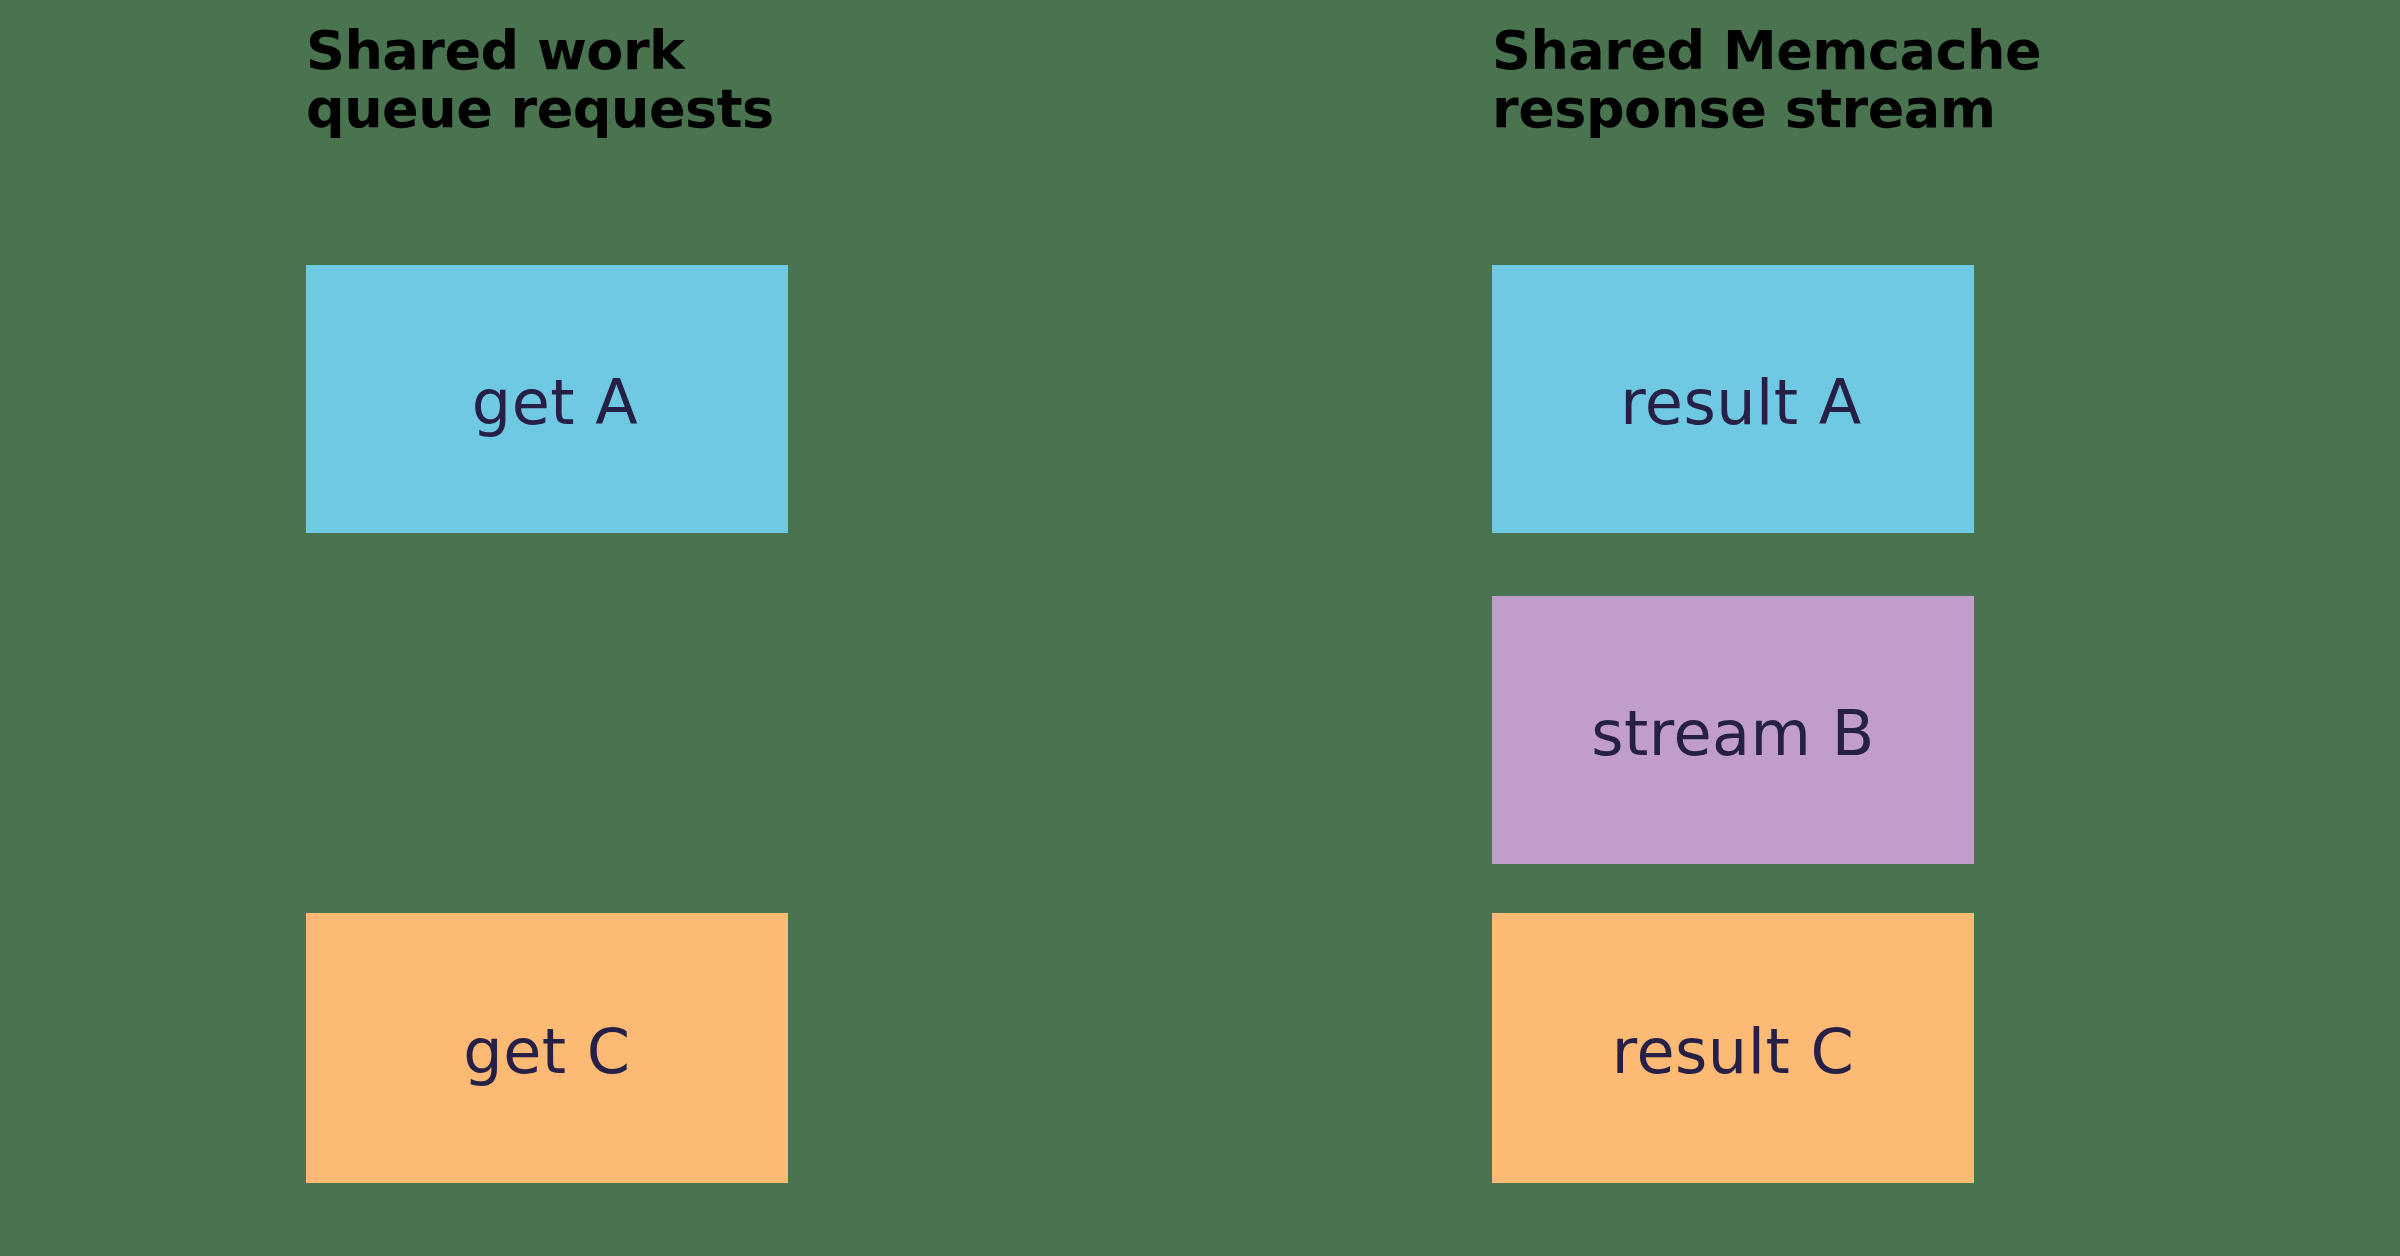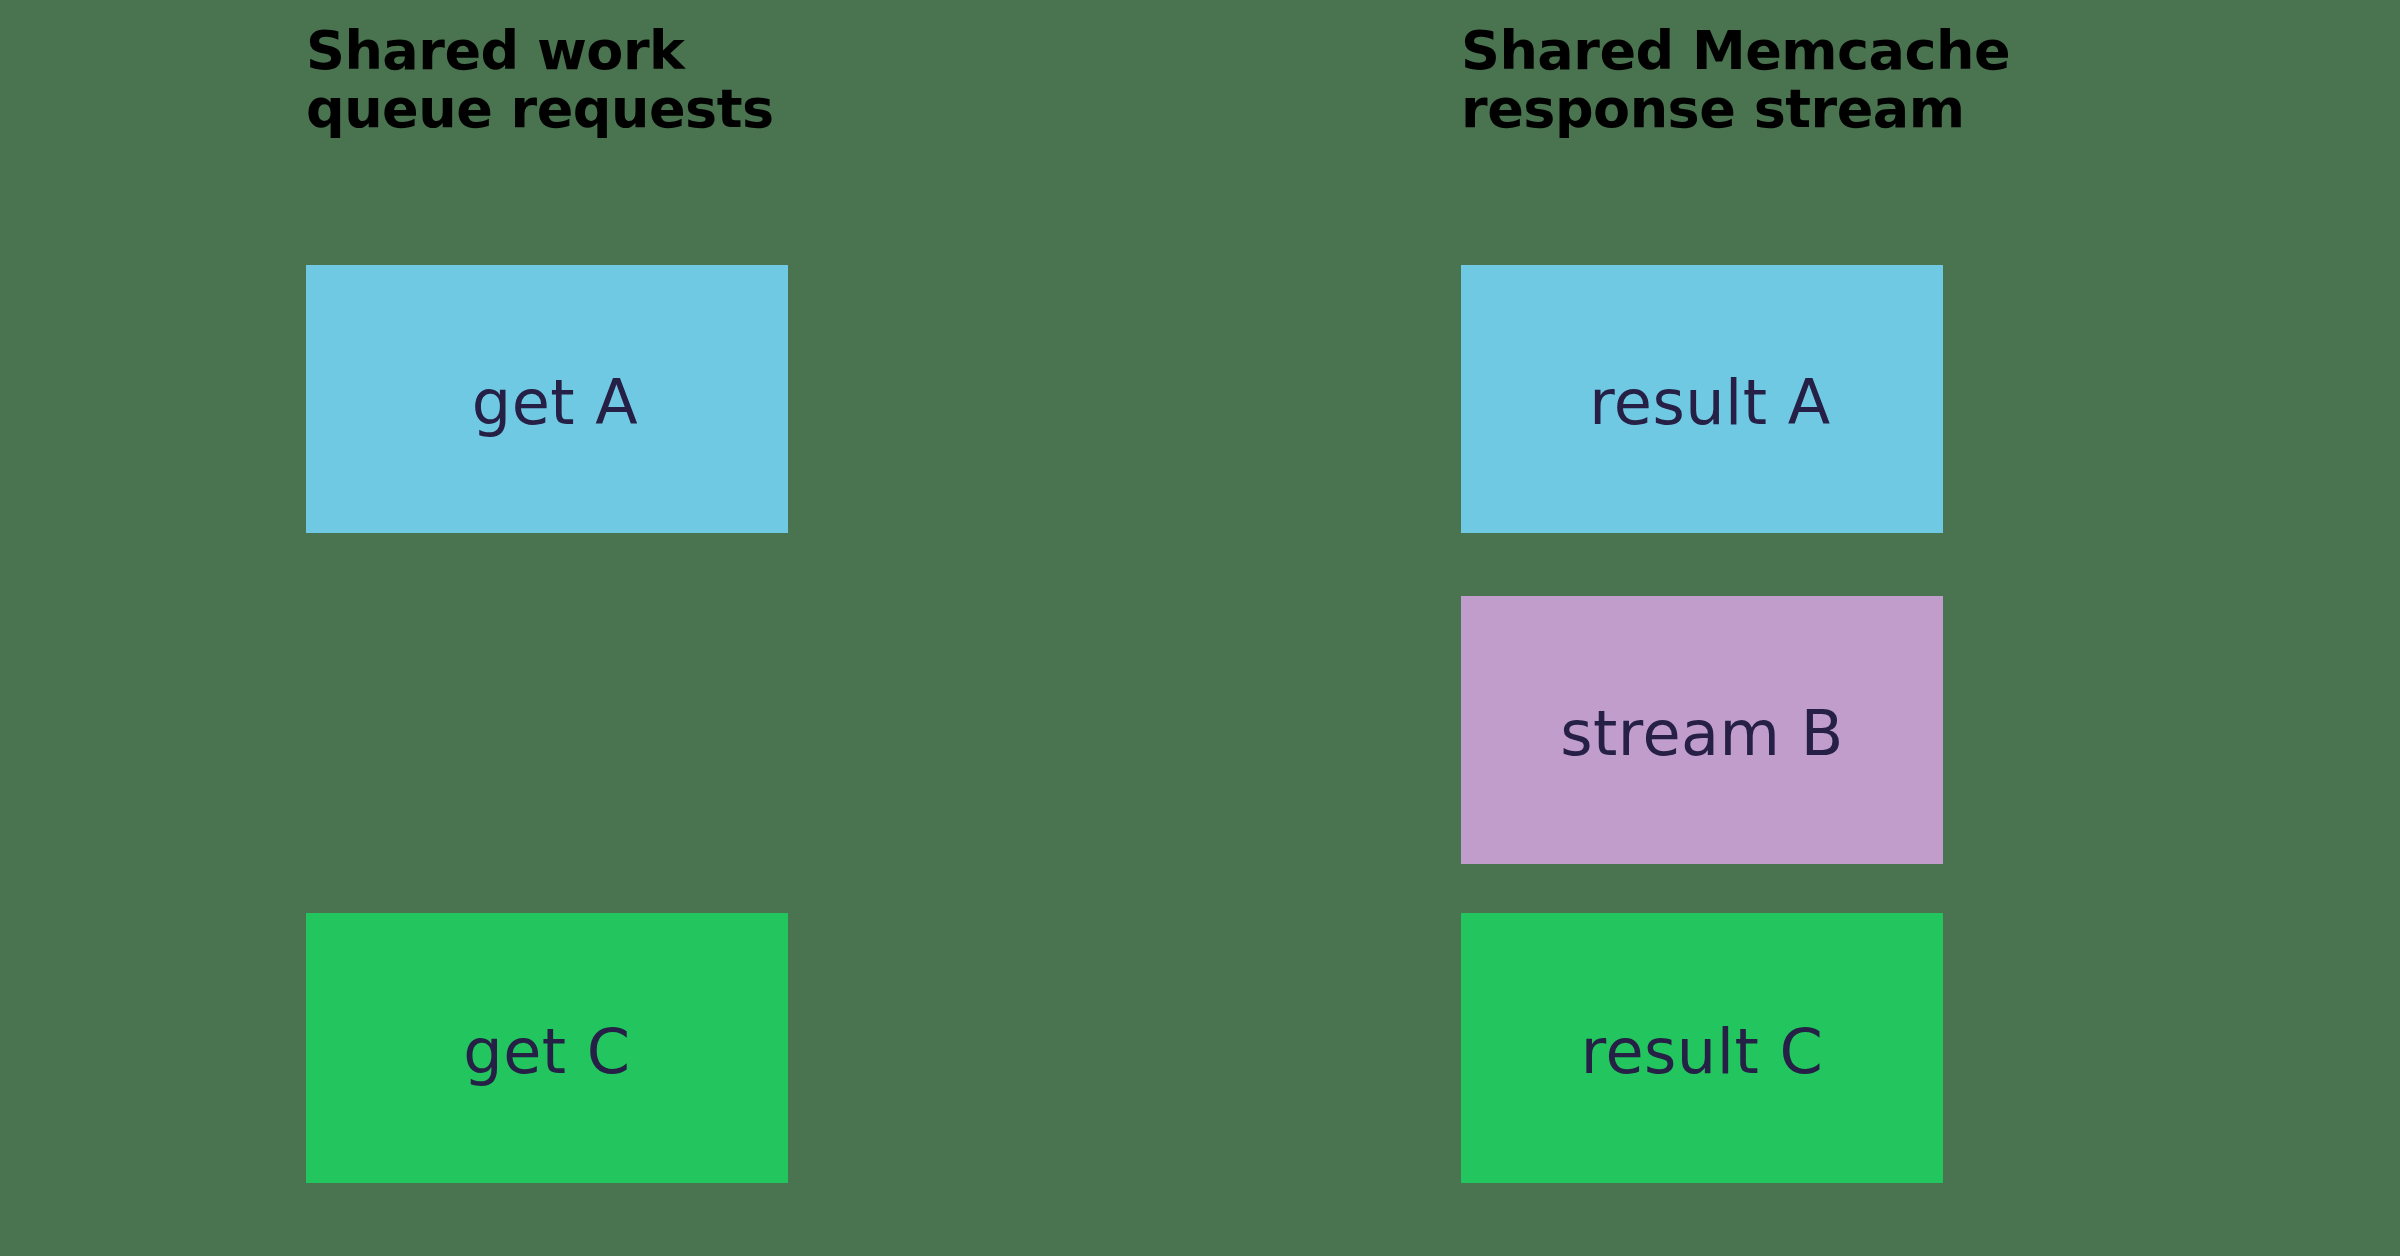--- a/index.html
+++ b/index.html
@@ -22,21 +22,21 @@
   }
 
   .column {
     position: absolute;
     width: 482px;
     top: 0;
     height: 1256px;
   }
 
   .column.left  { left: 306px; border-radius: 31px; }
-  .column.right { left: 1461px; }
+  .column.right { left: 1492px; }
 
   .column-heading {
     position: absolute;
     top: 22px;
     left: 0;
     width: 560px;
     margin: 0;
     color: #000000;
     font-family: "DejaVu Sans", sans-serif;
     font-weight: 700;
@@ -68,21 +68,21 @@
     top: 4px;
   }
 
   
   .slot-0 { top: 265px; height: 268px; padding-left: 16px; }
   .slot-1 { top: 596px; height: 268px; }
   .slot-2 { top: 913px; height: 270px; }
 
   .fill-blue   { background: #6fc9e3; }
   .fill-purple { background: #c19dcb; }
-  .fill-pink   { background: #22c55e; }
+  .fill-pink   { background: #fdba74; }
 </style>
 </head>
 <body>
 
 <div id="diagram">
 
   <div class="column left">
 
     <h2 class="column-heading">Shared work
 queue requests</h2>

